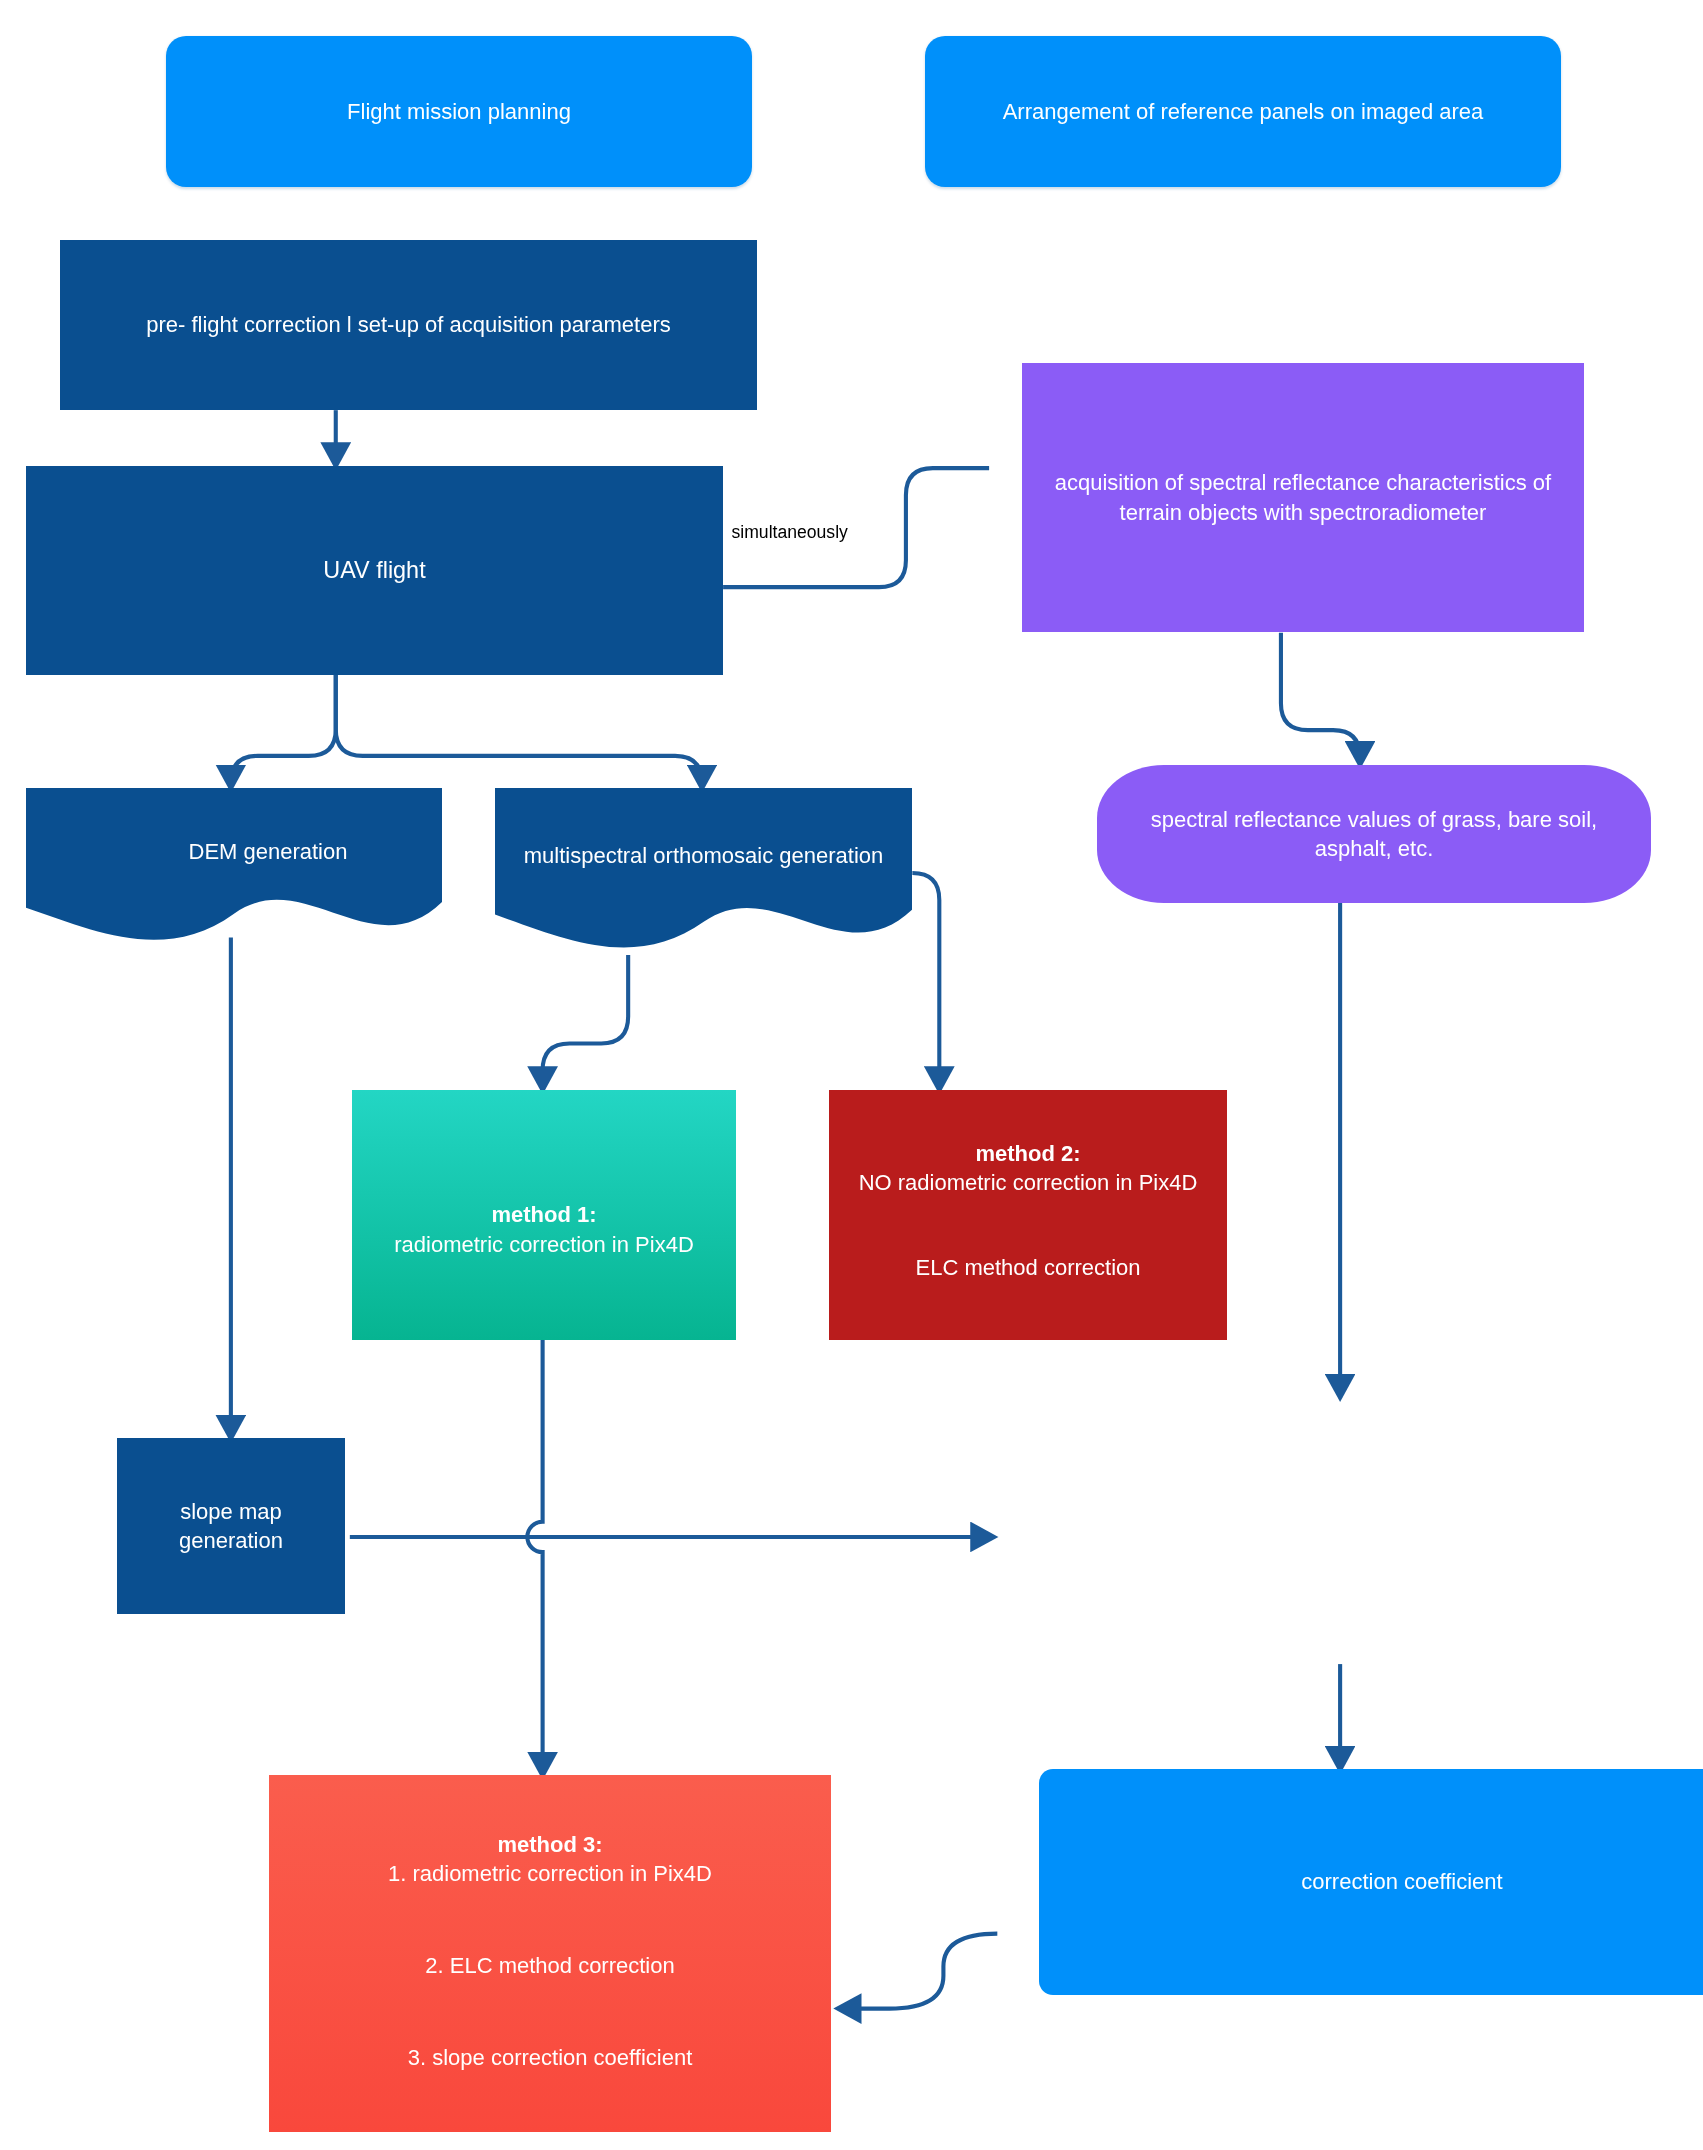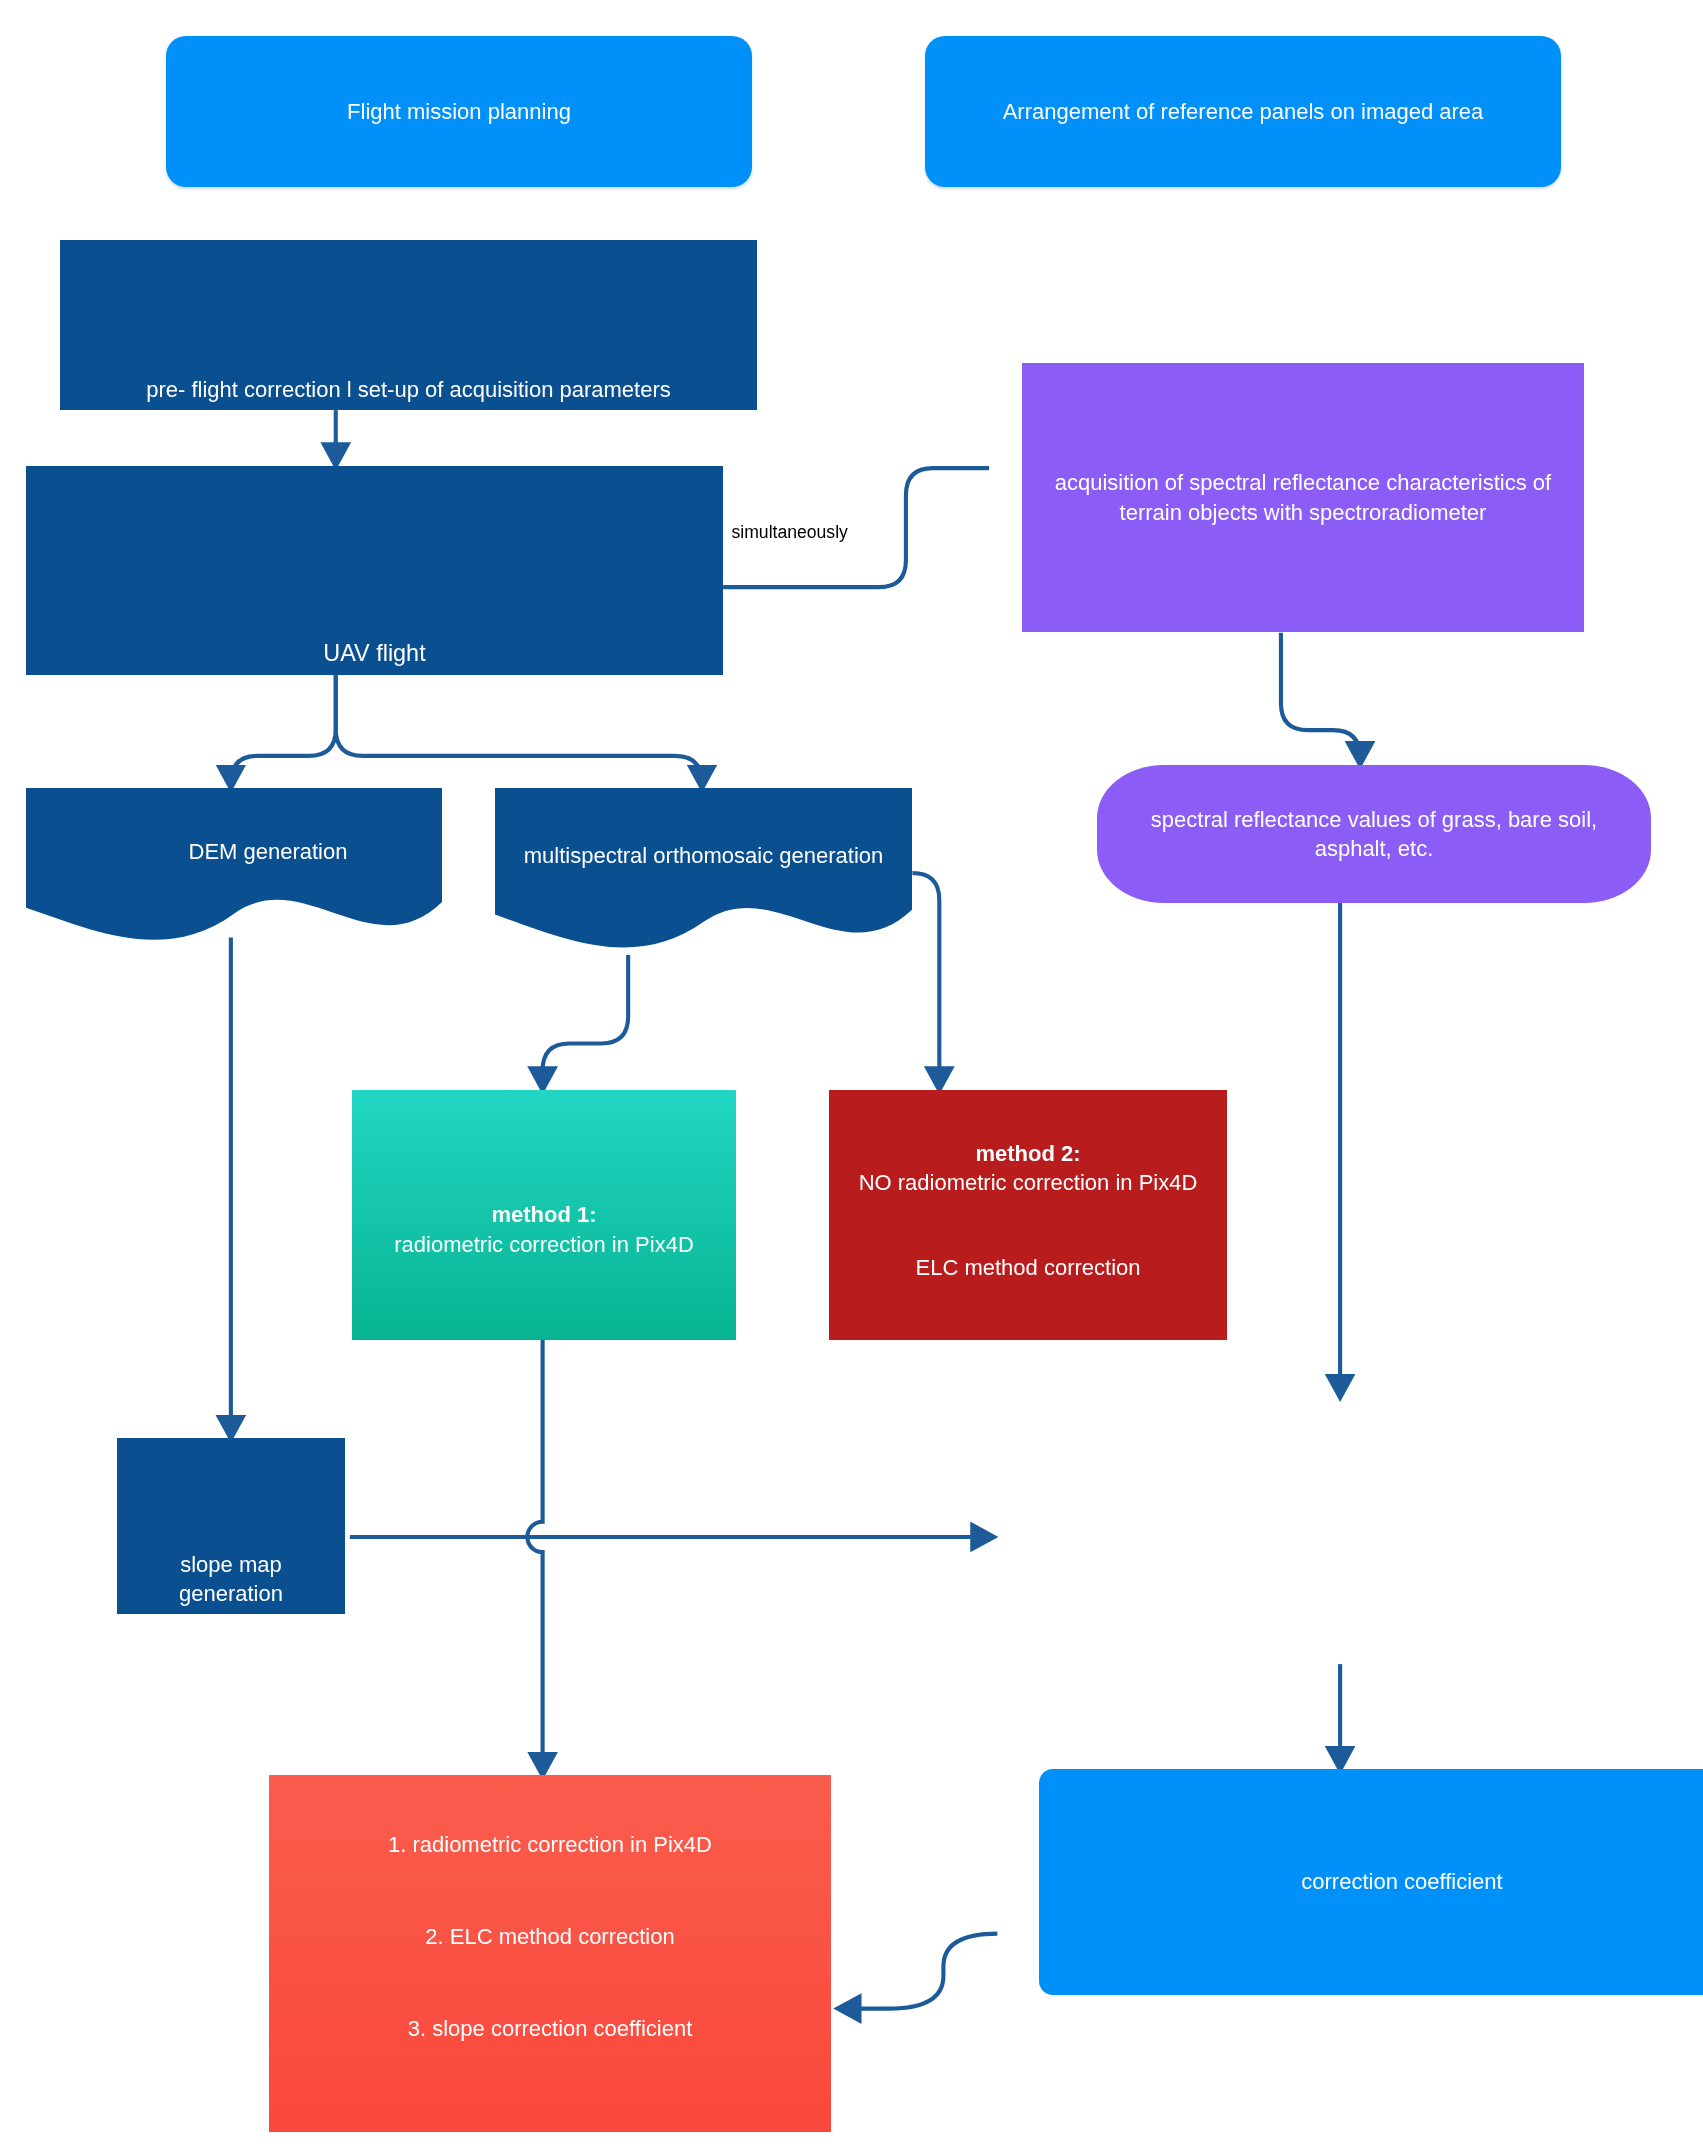--- a/index.html
+++ b/index.html
@@ -41,21 +41,21 @@
   .node .txt {
     width: 100%;
     white-space: pre-line;
   }
   .node .ttl {
     font-weight: bold;
     display: block;
   }
   
   .c-brightblue { background: #0090fa; }
-  .c-navy       { background: #0a4f90; align-items: flex-end; }
+  .c-navy       { background: #0a4f90; }
   .c-midblue    { background: #8b5cf6; align-items: center; }
   .c-teal       { background: linear-gradient(180deg, #23d6c4 0%, #06b491 100%); }
   .c-orange     { background: #b91c1c; }
   .c-red        { background: linear-gradient(180deg, #fa5d4d 0%, #f9483c 100%); }
 
   .r-lg { border-radius: 20px; }
 
   .shadow-soft { box-shadow: 0 1.2px 2.9px rgba(20,90,150,0.22); }
 
   
@@ -178,21 +178,21 @@
     <span class="txt">slope map generation</span>
   </div>
 
 
   <div class="node c-brightblue fs-lg" style="left:1005px; top:1769px; width:726px; height:226px;border-radius:14px;">
     <span class="txt">correction coefficient</span>
   </div>
 
   <div class="node c-red fs-md" style="left:269px; top:1775px; width:562px; height:357px; padding:5.9px 14px; align-items:flex-start;">
     <span class="txt" style="margin-top:20px;">
-      <span>1. radiometric correction in Pix4D</span>
+      <span class="ttl">method 3:</span><span>1. radiometric correction in Pix4D</span>
       <span style="display:block; height:34px;"></span>
       <span>2. ELC method correction</span>
       <span style="display:block; height:34px;"></span>
       <span>3. slope correction coefficient</span>
     </span>
   </div>
 
 </div>
 
 

